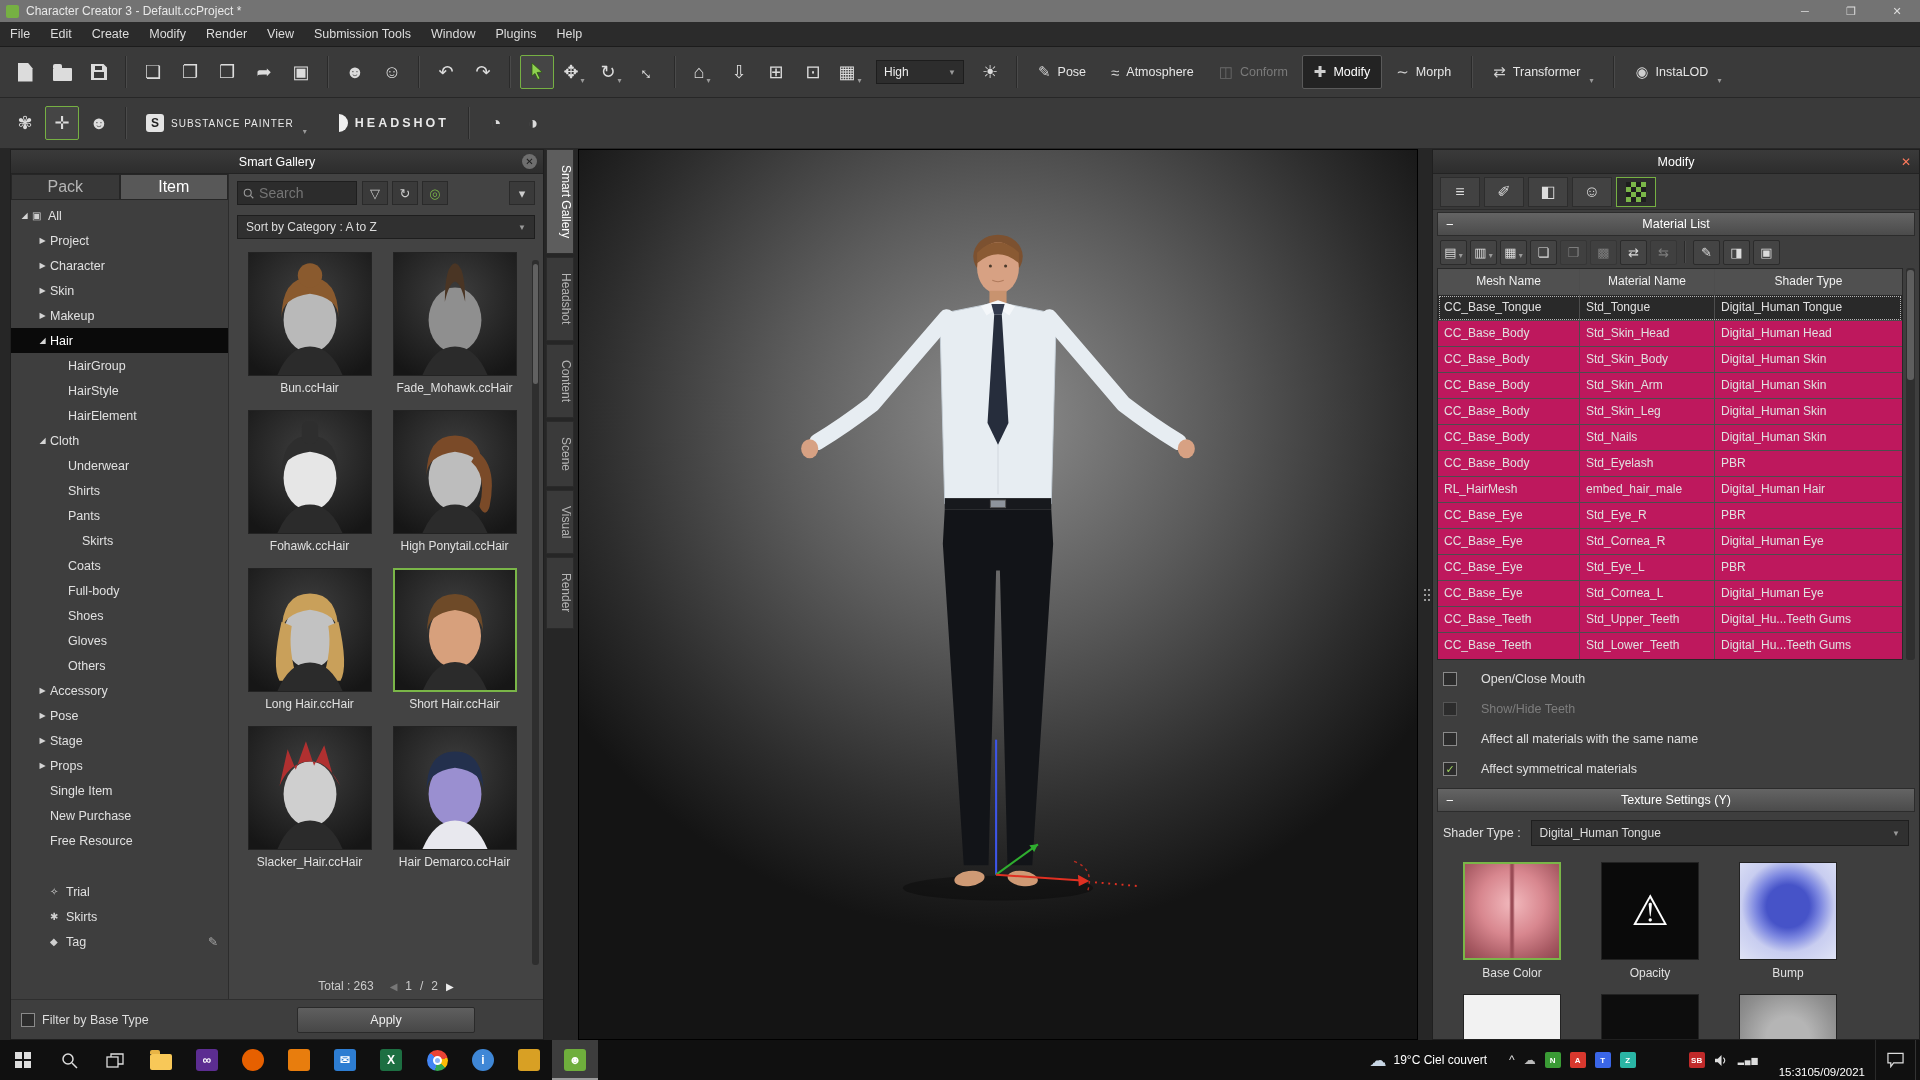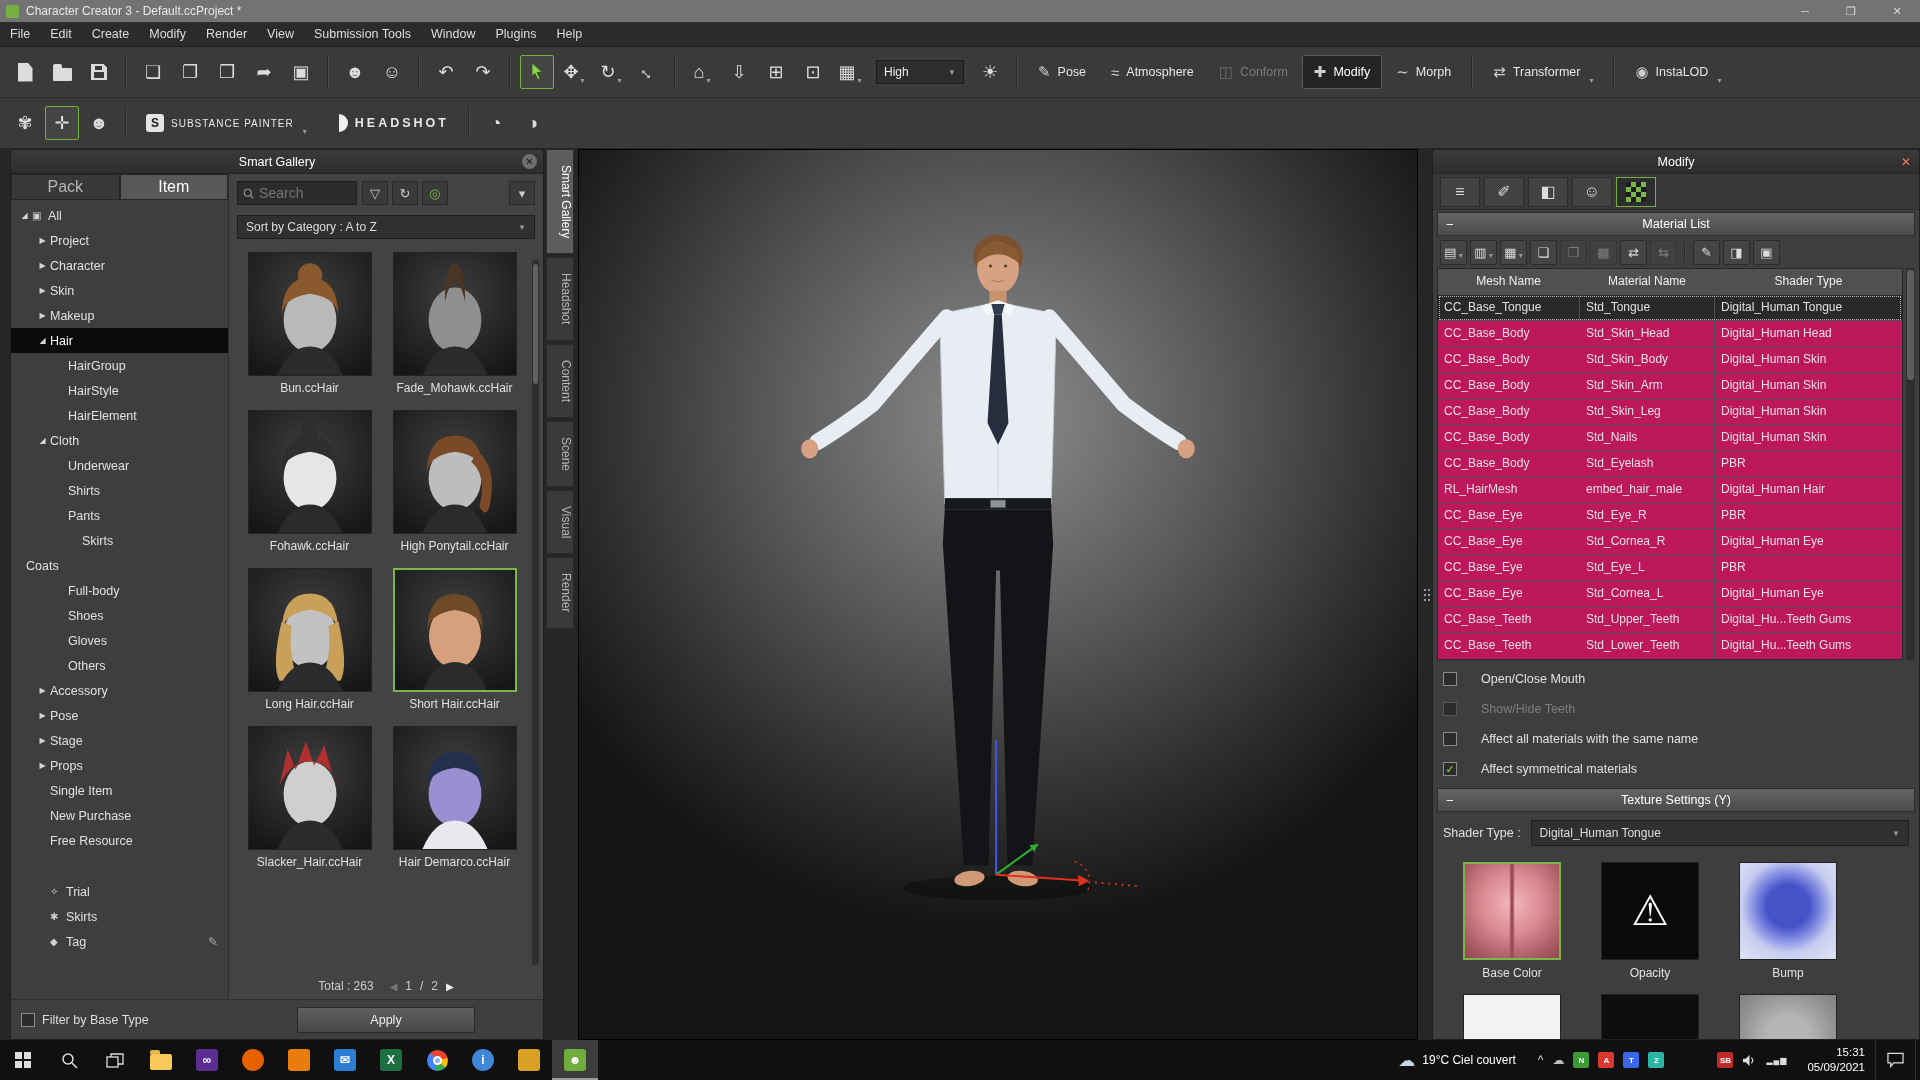--- a/index.html
+++ b/index.html
@@ -160,21 +160,21 @@
   .i-tfolder::before{content:"";position:absolute;top:-4px;left:0;width:10px;height:4px;background:#e8b446;border-radius:2px 2px 0 0}
   .i-chrome{width:21px;height:21px;border-radius:50%;background:conic-gradient(from -45deg,#ea4335 0 120deg,#fbbc05 0 180deg,#34a853 0 240deg,#4285f4 0 360deg);position:relative}
   .i-chrome::after{content:"";position:absolute;inset:6px;border-radius:50%;background:#8ab4f8;border:2px solid #fff}
   .tb-right{margin-left:auto;display:flex;align-items:stretch}
   .weather{display:flex;align-items:center;gap:7px;padding:0 12px;font-size:12px}
   .weather-cloud{font-size:17px;color:#c8d6e4}
   .tray{display:flex;align-items:center;gap:9px;padding:0 10px}
   .tray-ico{font-size:12px;color:#ddd;display:flex;align-items:center}
   .tray-ico.net{font-size:8px;letter-spacing:1px}
   .tray-sq{width:16px;height:16px;border-radius:2px;color:#fff;font-size:8px;font-weight:bold;display:flex;align-items:center;justify-content:center}
-  .clock{display:flex;flex-direction:column;align-items:flex-end;justify-content:center;font-size:11.5px;line-height:1.3;padding:0 10px}
+  .clock{display:flex;flex-direction:row;align-items:flex-end;justify-content:center;font-size:11.5px;line-height:1.3;padding:0 10px}
   .notif{width:40px;display:flex;align-items:center;justify-content:center;border-left:1px solid #2a2a2a}
   .show-desktop{width:5px;border-left:1px solid #333}
 </style>
 </head>
 <body>
 
 <div class="app">
 
   <div class="titlebar">
     <span class="app-logo"></span>
@@ -419,21 +419,21 @@
                 <span class="tree-label">Shirts</span>
               </div>
               <div class="tree-row" style="padding-left: 42px;">
                 <span class="tree-arrow"></span>
                 <span class="tree-label">Pants</span>
               </div>
               <div class="tree-row" style="padding-left: 56px;">
                 <span class="tree-arrow"></span>
                 <span class="tree-label">Skirts</span>
               </div>
-              <div class="tree-row" style=" align-items: center;">
+              <div class="tree-row" style="padding-left: 42px; align-items: center;">
                 <span class="tree-arrow"></span>
                 <span class="tree-label">Coats</span>
               </div>
               <div class="tree-row" style="padding-left: 42px;">
                 <span class="tree-arrow"></span>
                 <span class="tree-label">Full-body</span>
               </div>
               <div class="tree-row" style="padding-left: 42px;">
                 <span class="tree-arrow"></span>
                 <span class="tree-label">Shoes</span>

